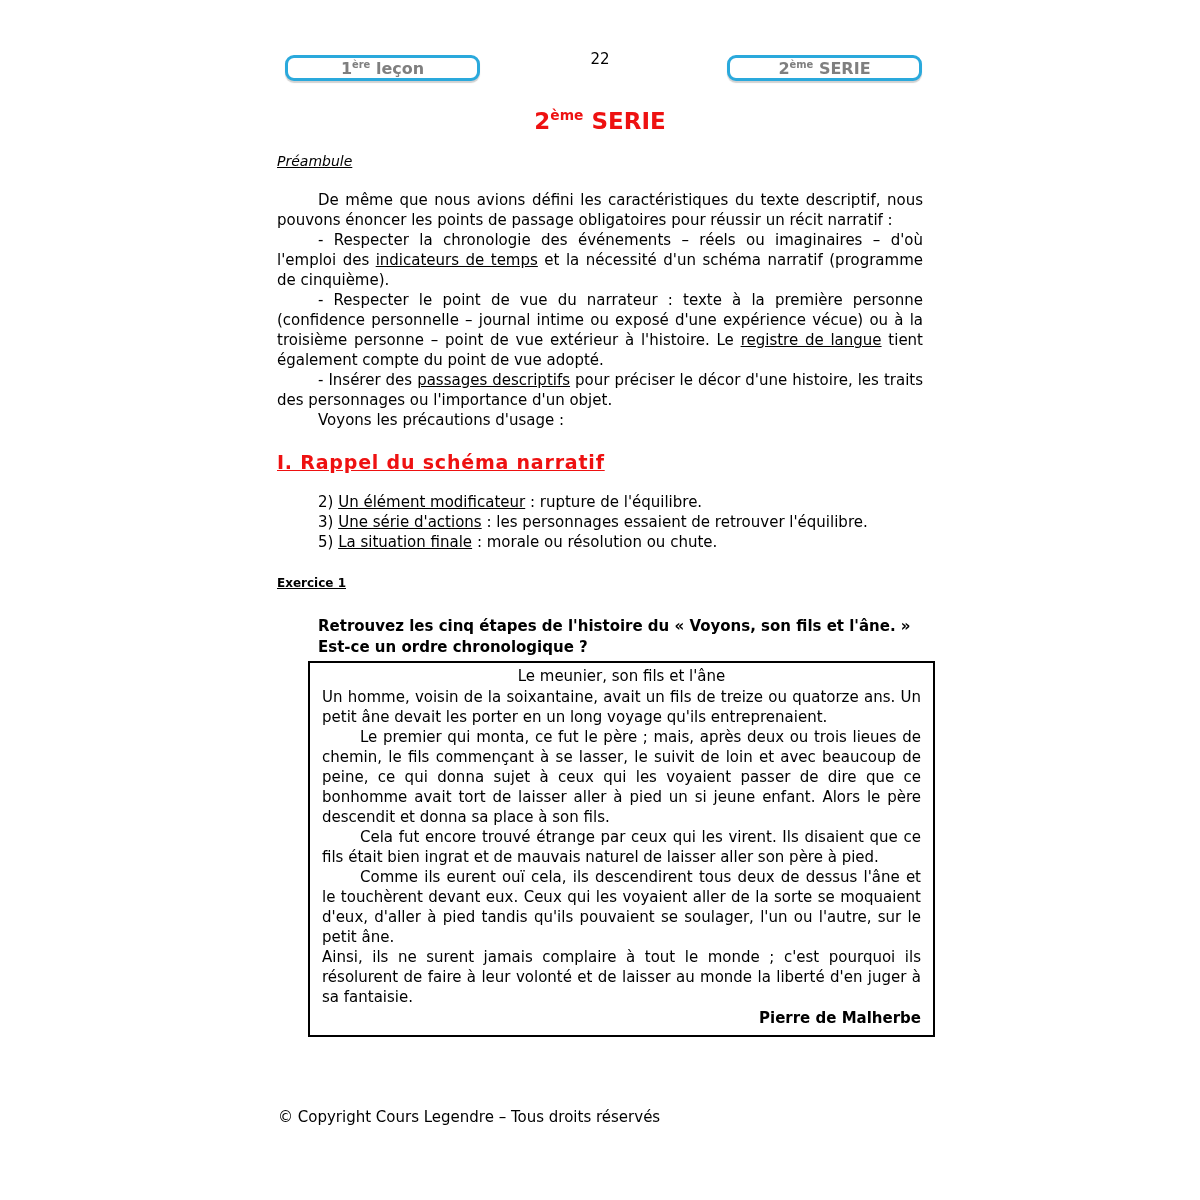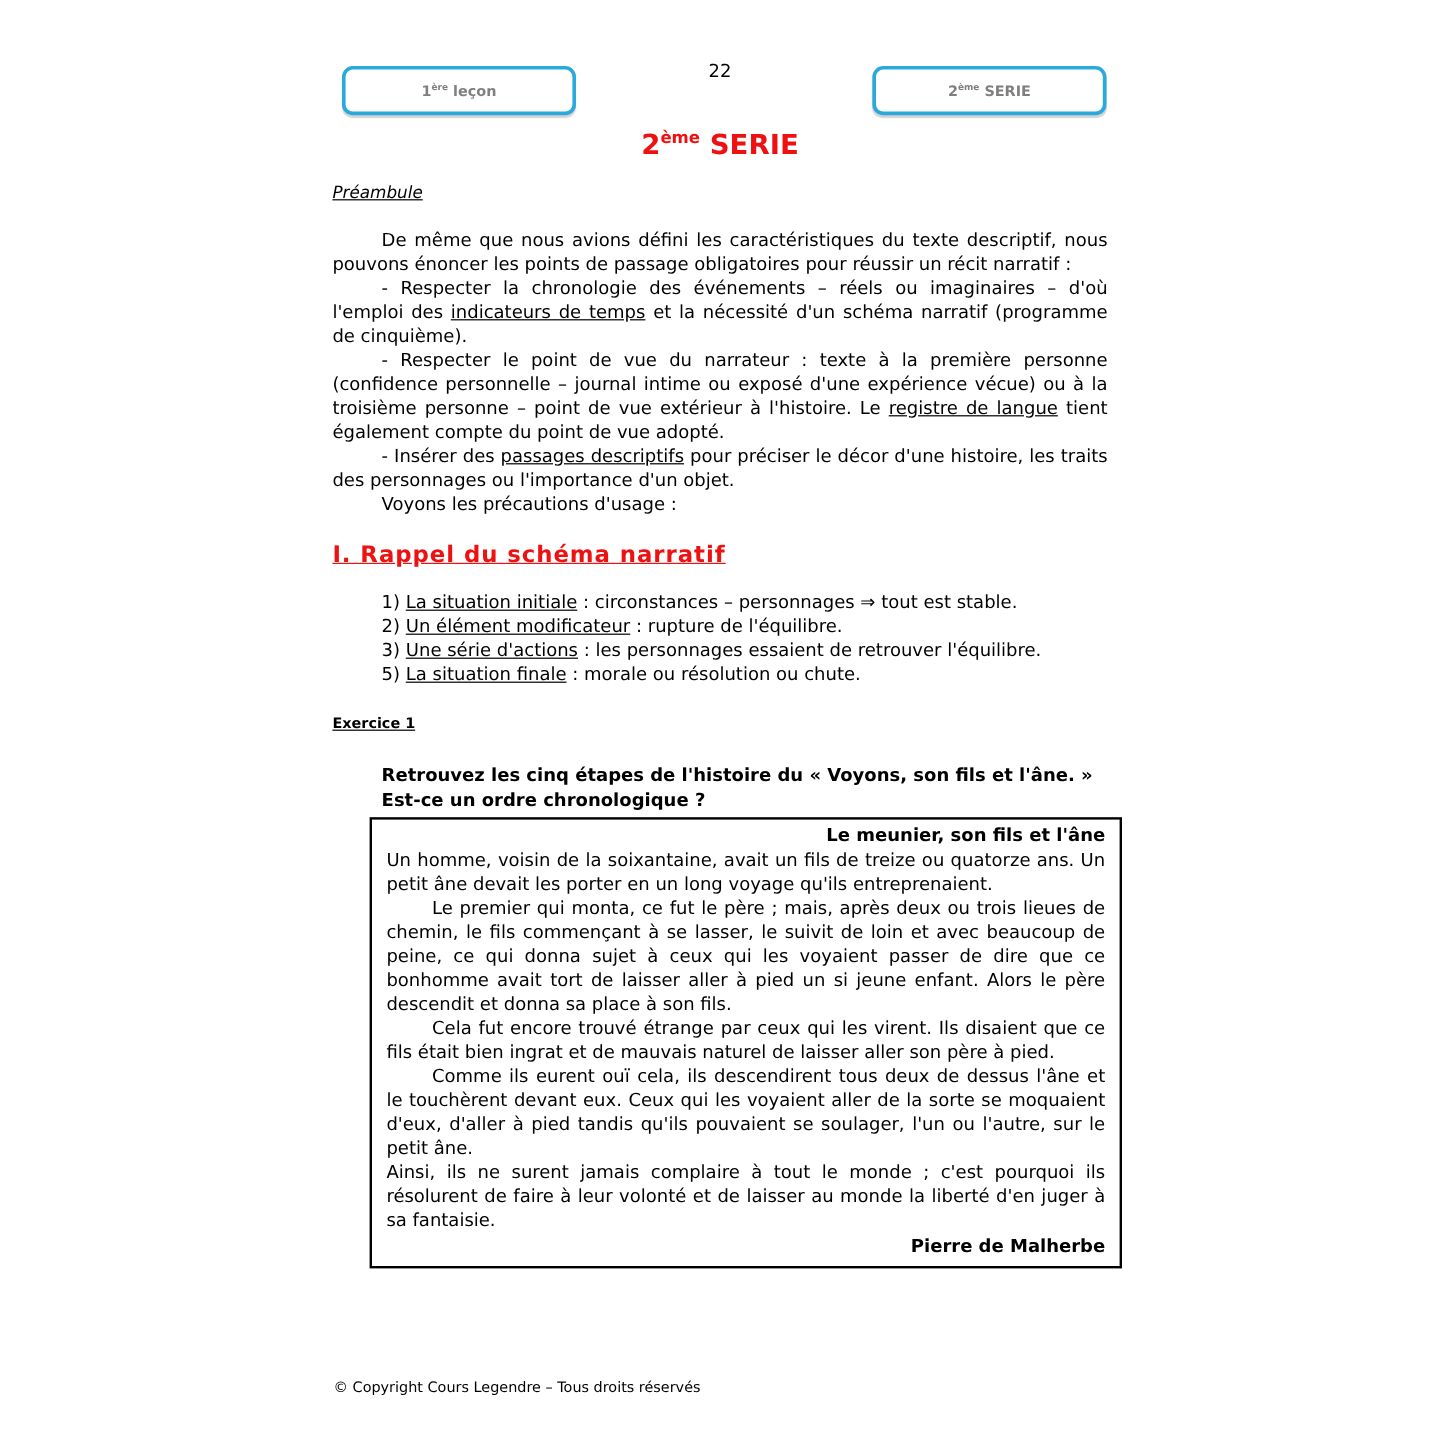--- a/index.html
+++ b/index.html
@@ -25,28 +25,28 @@
     width:646px;
   }
   
   .header{position:relative;margin-top:50px;height:47px;}
   .page-number{
     position:absolute;top:0;left:0;right:0;
     text-align:center;font-size:15px;
   }
   .nav-box{
     position:absolute;top:5px;
-    width:195px;height:41px;
+    width:195px;height:26px;
     border:3px solid var(--accent);
     border-radius:9px;
     background:#ffffff;
     box-shadow:0 2px 1px rgba(0,0,0,0.18);
     display:flex;align-items:center;justify-content:center;
     color:var(--nav-text);
-    font-weight:bold;font-size:12px;
+    font-weight:bold;font-size:16px;
     cursor:pointer;
   }
   .nav-left{left:8px;}
   .nav-right{right:1px;}
   sup{font-size:62%;line-height:0;}
   
   .doc-title{
     margin:10px 0 0 0;
     color:var(--red);
     font-size:23px;font-weight:bold;
@@ -99,34 +99,34 @@
   
   .story-box{
     margin-top:3px;
     margin-left:31px;
     width:627px;
     border:2px solid #000;
     padding:3px 12px 6px 12px;
     background:#fff;
   }
   .story-title{
-    font-weight:bold;text-align:right;line-height:21px;
+    font-weight:normal;text-align:center;line-height:21px;
   }
   .story-p{
     margin:0;text-align:justify;line-height:20px;
   }
   .story-p.indent{text-indent:38px;}
   .story-author{
     font-weight:bold;text-align:right;line-height:21px;margin-top:1px;
   }
   
   .footer{
     position:absolute;
-    left:278px;top:1149px;
-    font-size:12px;
+    left:278px;top:1108px;
+    font-size:15px;
   }
 </style>
 </head>
 <body>
 
 <div class="page">
   <div class="content">
 
     <div class="header">
       <div class="page-number">22</div>
@@ -144,21 +144,20 @@
 
     <p class="body-p first"><span>De même que nous avions défini les caractéristiques du texte descriptif, nous pouvons énoncer les points de passage obligatoires pour réussir un récit narratif :</span></p>
     <p class="body-p"><span>- Respecter la chronologie des événements – réels ou imaginaires – d'où l'emploi des </span><span class="u">indicateurs de temps</span><span> et la nécessité d'un schéma narratif (programme de cinquième).</span></p>
     <p class="body-p"><span>- Respecter le point de vue du narrateur : texte à la première personne (confidence personnelle – journal intime ou exposé d'une expérience vécue) ou à la troisième personne – point de vue extérieur à l'histoire. Le </span><span class="u">registre de langue</span><span> tient également compte du point de vue adopté.</span></p>
     <p class="body-p"><span>- Insérer des </span><span class="u">passages descriptifs</span><span> pour préciser le décor d'une histoire, les traits  des personnages ou l'importance d'un objet.</span></p>
     <p class="body-p"><span>Voyons les précautions d'usage :</span></p>
 
     <h2 class="section-heading">I. Rappel du schéma narratif</h2>
 
     <div class="list">
-      <p class="list-item"><span>1) </span><span class="u">La situation initiale</span><span> : circonstances – personnages ⇒  tout est stable.</span></p>
       <p class="list-item"><span>2) </span><span class="u">Un élément modificateur</span><span> : rupture de l'équilibre.</span></p>
       <p class="list-item"><span>3) </span><span class="u">Une série d'actions</span><span> : les personnages essaient de retrouver l'équilibre.</span></p>
       <p class="list-item"><span>5) </span><span class="u">La situation finale</span><span> : morale ou résolution ou chute.</span></p>
     </div>
 
     <div class="exercise-heading">Exercice 1</div>
 
     <p class="instruction first">Retrouvez les cinq étapes de l'histoire du « Voyons, son fils et l'âne. »</p>
     <p class="instruction">Est-ce un ordre chronologique ?</p>
 

